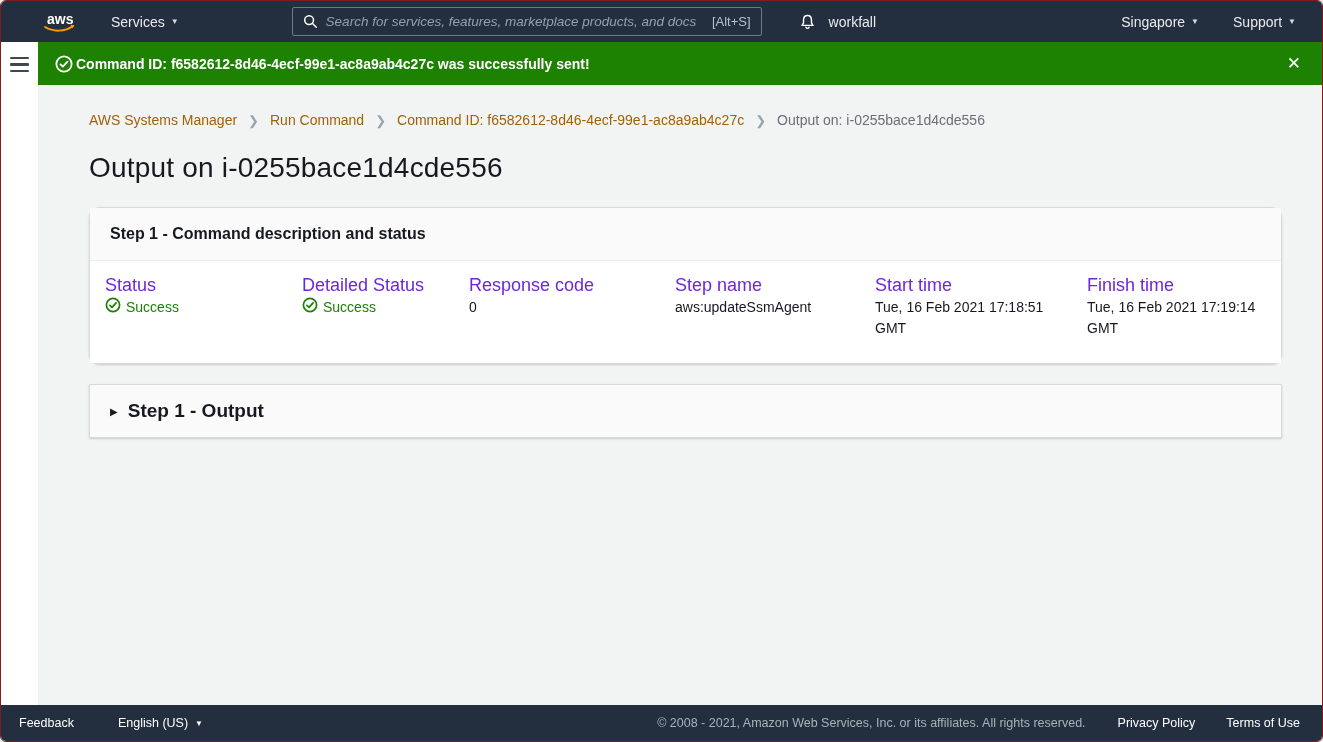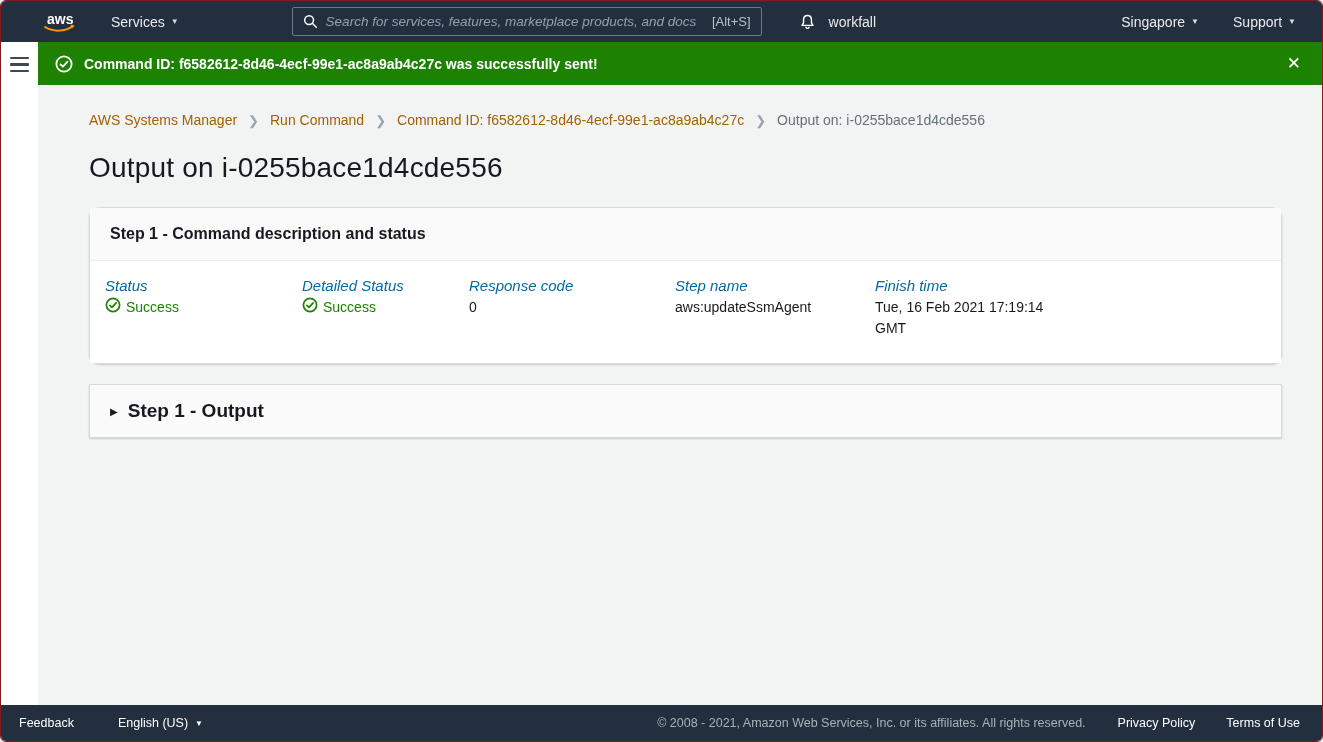--- a/index.html
+++ b/index.html
@@ -43,21 +43,21 @@
   .leftrail{ width:37px; flex:0 0 37px; background:#ffffff; display:flex; justify-content:center; }
   .hamburger{ margin-top:15px; width:19px; height:15px; cursor:pointer;
     display:flex; flex-direction:column; justify-content:space-between; }
   .hamburger span{ display:block; height:2.4px; background:#414750; border-radius:1px; }
 
   .main{ flex:1; display:flex; flex-direction:column; min-width:0; }
 
   
   .flashbar{
     height:43px; flex:0 0 43px; background:#1d8102; color:#fff;
-    display:flex; align-items:center; padding:0 17px; gap:11px;
+    display:flex; align-items:center; padding:0 17px; gap:3px;
     font-size:14px; font-weight:700;
   }
   .flash-close{ margin-left:auto; cursor:pointer; font-size:17px; font-weight:400; line-height:1; padding:2px 4px; }
 
   
   .content{ flex:1; background:#f2f3f3; padding:27px 40px 0 51px; overflow:hidden; }
 
   .breadcrumb{ font-size:14px; display:flex; align-items:center; flex-wrap:nowrap; white-space:nowrap; }
   .breadcrumb a{ color:#a16207; text-decoration:none; cursor:pointer; }
   .crumb-sep{ color:#99a4ac; margin:0 11px; font-size:13px; }
@@ -73,21 +73,21 @@
   .card-header{
     background:#fafafa; padding:17px 20px;
     border-bottom:1px solid #eaeded;
     font-size:16px; font-weight:700; color:#16191f;
   }
   .card-body{
     background:#fff; padding:14px 0 24px 15px;
     display:grid; grid-template-columns:197px 167px 206px 200px 212px 1fr;
   }
   .field{ padding-right:14px; }
-  .field-label{ color:#0369a1; font-size:15px; line-height:21px;font-style:italic; }
+  .field-label{ color:#6d28d9; font-size:18px; line-height:21px; }
   .field-value{ color:#16191f; font-size:14px; line-height:21px; margin-top:1px; max-width:182px; }
   .field-value.success{ color:#1d8102; display:flex; align-items:flex-start; gap:5px; }
 
   .expander{
     margin-top:20px; background:#fafafa;
     border:1px solid #d5dbdb; border-radius:1px;
     box-shadow:0 1px 2px rgba(0,28,36,0.18);
     padding:15px 20px; display:flex; align-items:center; gap:10px;
     cursor:pointer;
   }
@@ -226,20 +226,24 @@
             <div class="field">
               <div class="field-label">Response code</div>
               <div class="field-value">0</div>
             </div>
 
             <div class="field">
               <div class="field-label">Step name</div>
               <div class="field-value">aws:updateSsmAgent</div>
             </div>
 
+            <div class="field">
+              <div class="field-label">Start time</div>
+              <div class="field-value">Tue, 16 Feb 2021 17:18:51 GMT</div>
+            </div>
 
             <div class="field">
               <div class="field-label">Finish time</div>
               <div class="field-value">Tue, 16 Feb 2021 17:19:14 GMT</div>
             </div>
 
           </div>
         </div>
 
         <div class="expander">

